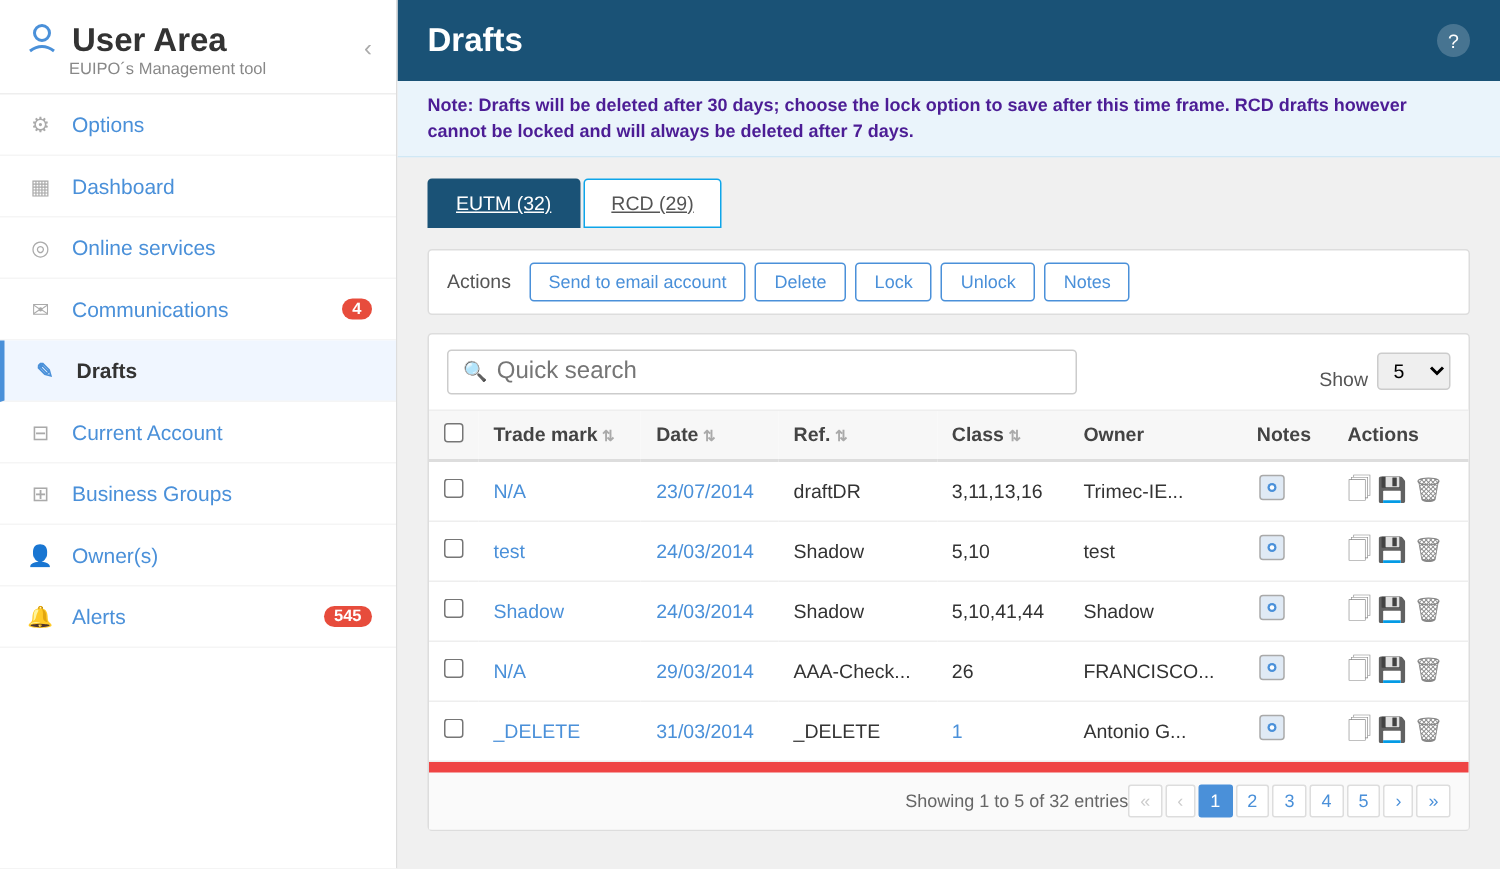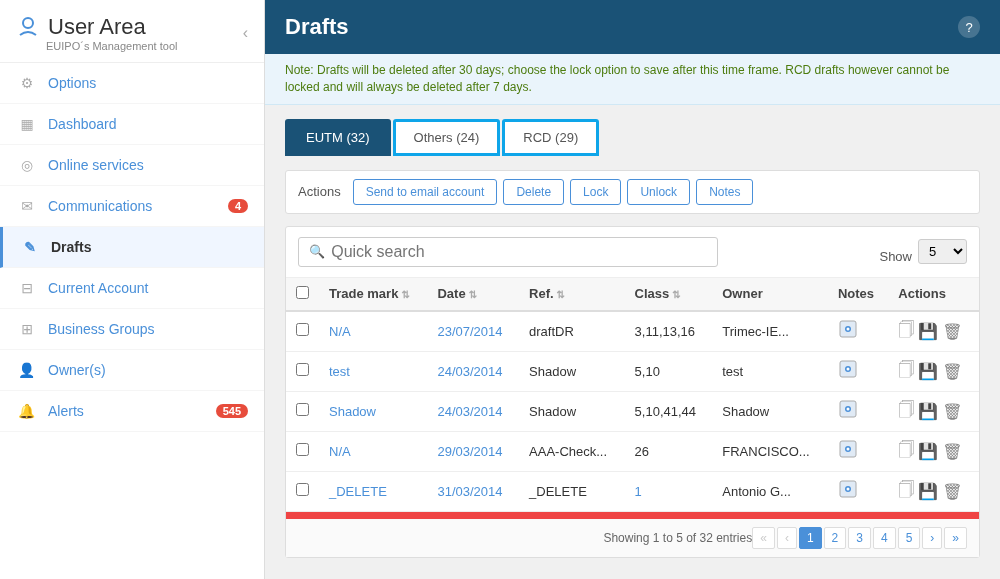--- a/index.html
+++ b/index.html
@@ -22,24 +22,23 @@
       display: flex;
       align-items: center;
       justify-content: space-between;
     }
     #logo-area {
       display: flex;
       flex-direction: column;
     }
     #logo-title {
       font-size: 22px;
-      font-weight: normal;
+      font-weight: bold;
       color: #333;
       display: flex;
-      align-items: center;
       gap: 8px;
     }
     #logo-subtitle {
       font-size: 11px;
       color: #888;
       margin-left: 30px;
     }
     #collapse-btn {
       color: #aaa;
       cursor: pointer;
@@ -107,45 +106,47 @@
       background: rgba(255,255,255,0.2);
       border-radius: 50%;
       display: flex; align-items: center; justify-content: center;
       color: #fff; font-size: 13px; cursor: pointer;
     }
     #note-bar {
       background: #eaf4fb;
       border-bottom: 1px solid #d0e8f5;
       padding: 8px 20px;
       font-size: 12px;
-      color: #4d7c0f;
+      color: #4c1d95;
       line-height: 1.4;
+      font-weight: bold;
     }
     #content-area {
       flex: 1;
       padding: 14px 20px;
       overflow-y: auto;
       background: #f0f0f0;
     }
 
     
     #tabs {
       display: flex;
       gap: 0;
       margin-bottom: 14px;
     }
     .tab {
       padding: 8px 18px;
-      border: 3px solid #0ea5e9;
+      border: 1px solid #0ea5e9;
       background: #fff;
       cursor: pointer;
       font-size: 13px;
       color: #555;
       border-radius: 3px 3px 0 0;
       margin-right: 2px;
+      text-decoration: underline;
     }
     .tab.active {
       background: #1a5276;
       color: #fff;
       border-color: #1a5276;
     }
 
     
     #actions-bar {
       display: flex;
@@ -317,21 +318,20 @@
 <div id="main">
   <div id="page-header">
     <h1>Drafts</h1>
     <div id="help-icon">?</div>
   </div>
   <div id="note-bar">Note: Drafts will be deleted after 30 days; choose the lock option to save after this time frame. RCD drafts however cannot be locked and will always be deleted after 7 days.</div>
   <div id="content-area">
 
     <div id="tabs">
         <div class="tab active">EUTM (32)</div>
-        <div class="tab">Others (24)</div>
         <div class="tab">RCD (29)</div>
       </div>
 
     <div id="actions-bar">
       <span id="actions-label">Actions</span>
       <div id="action-buttons" style="display: flex; gap: 6px;">
           <button class="action-btn">Send to email account</button>
           <button class="action-btn">Delete</button>
           <button class="action-btn">Lock</button>
           <button class="action-btn">Unlock</button>

